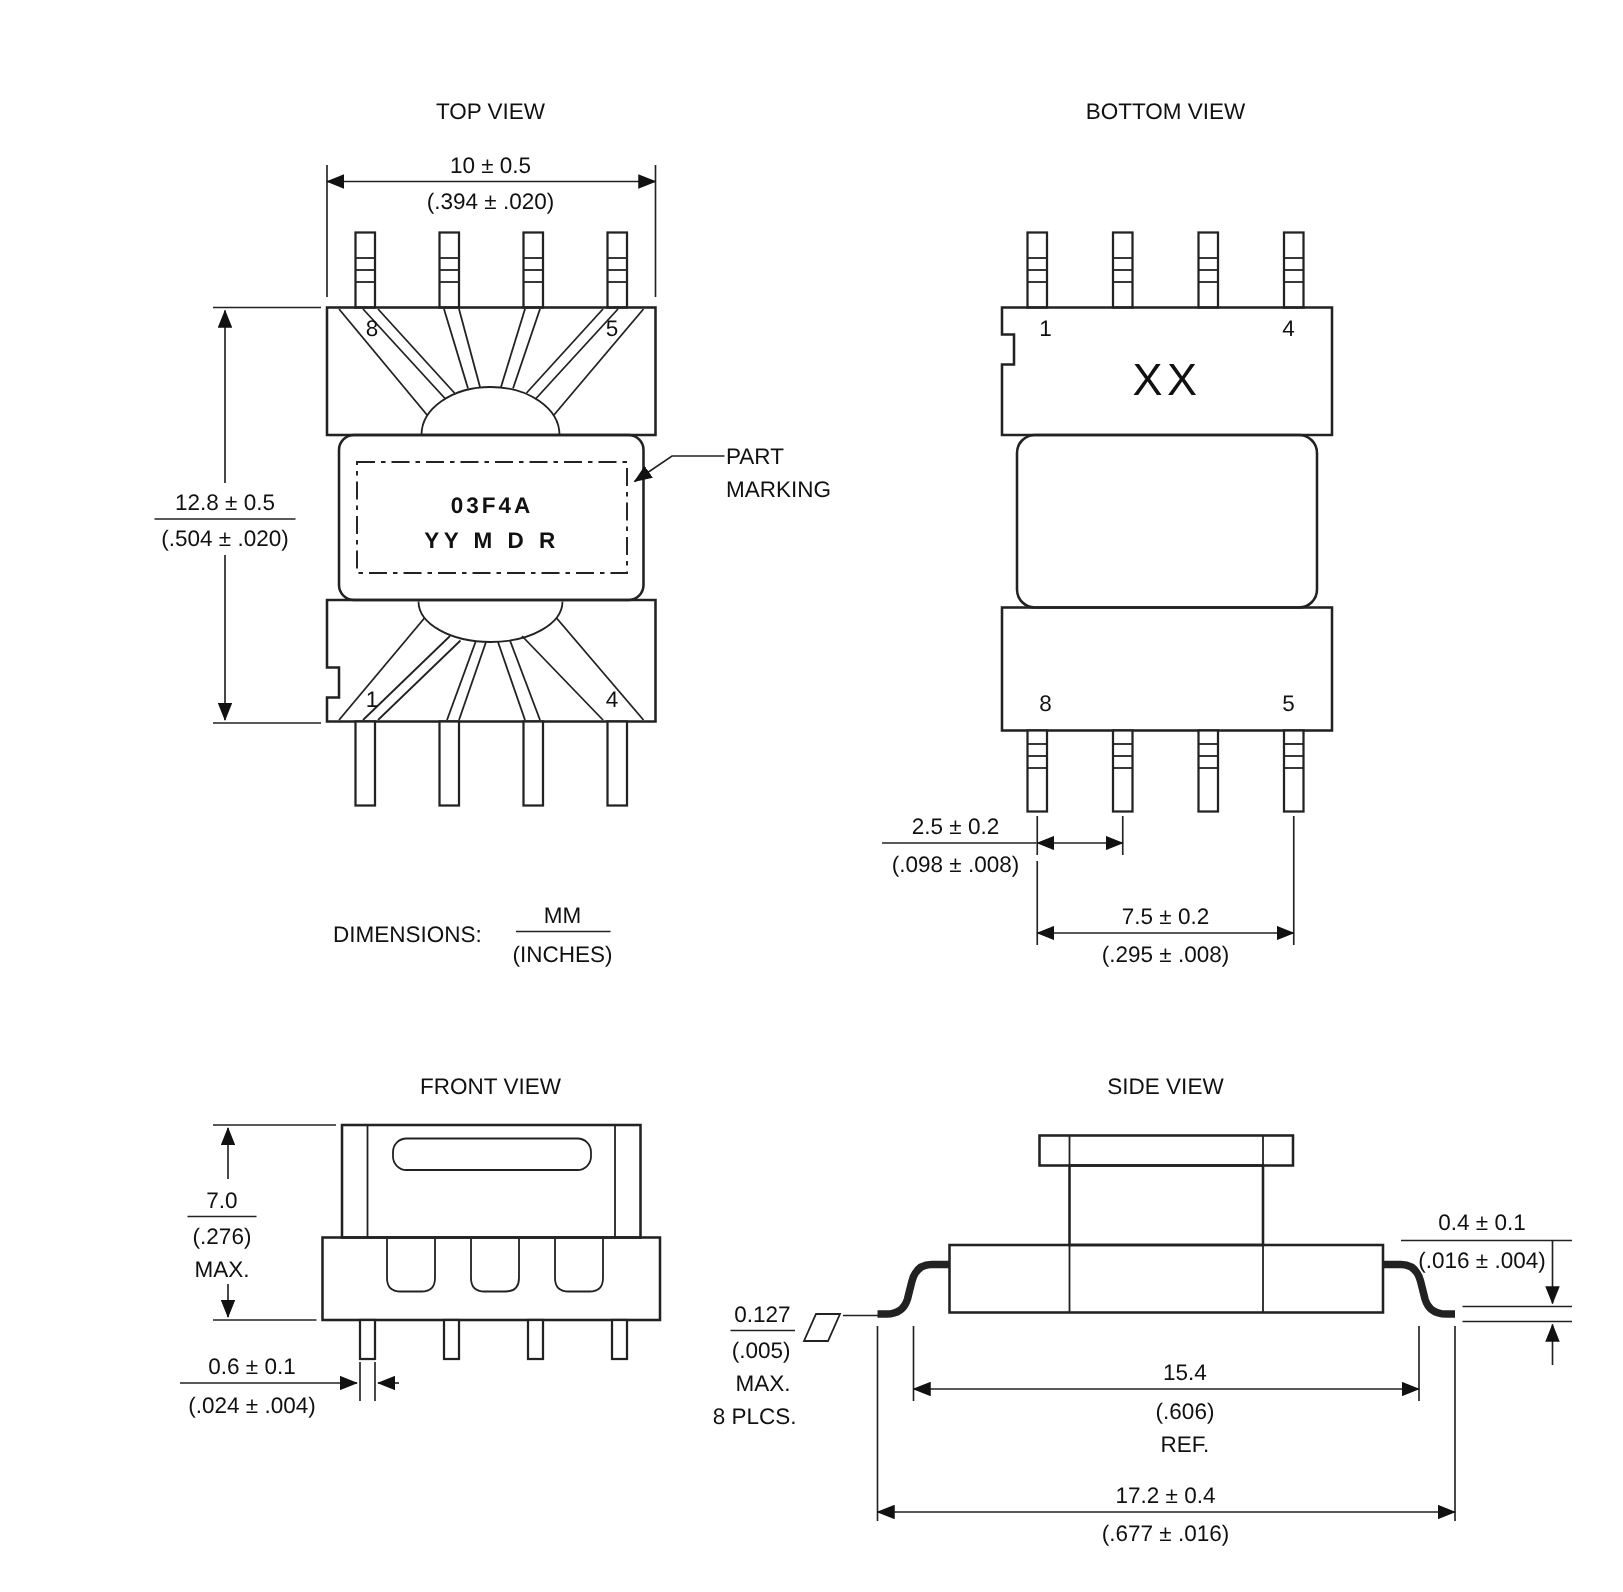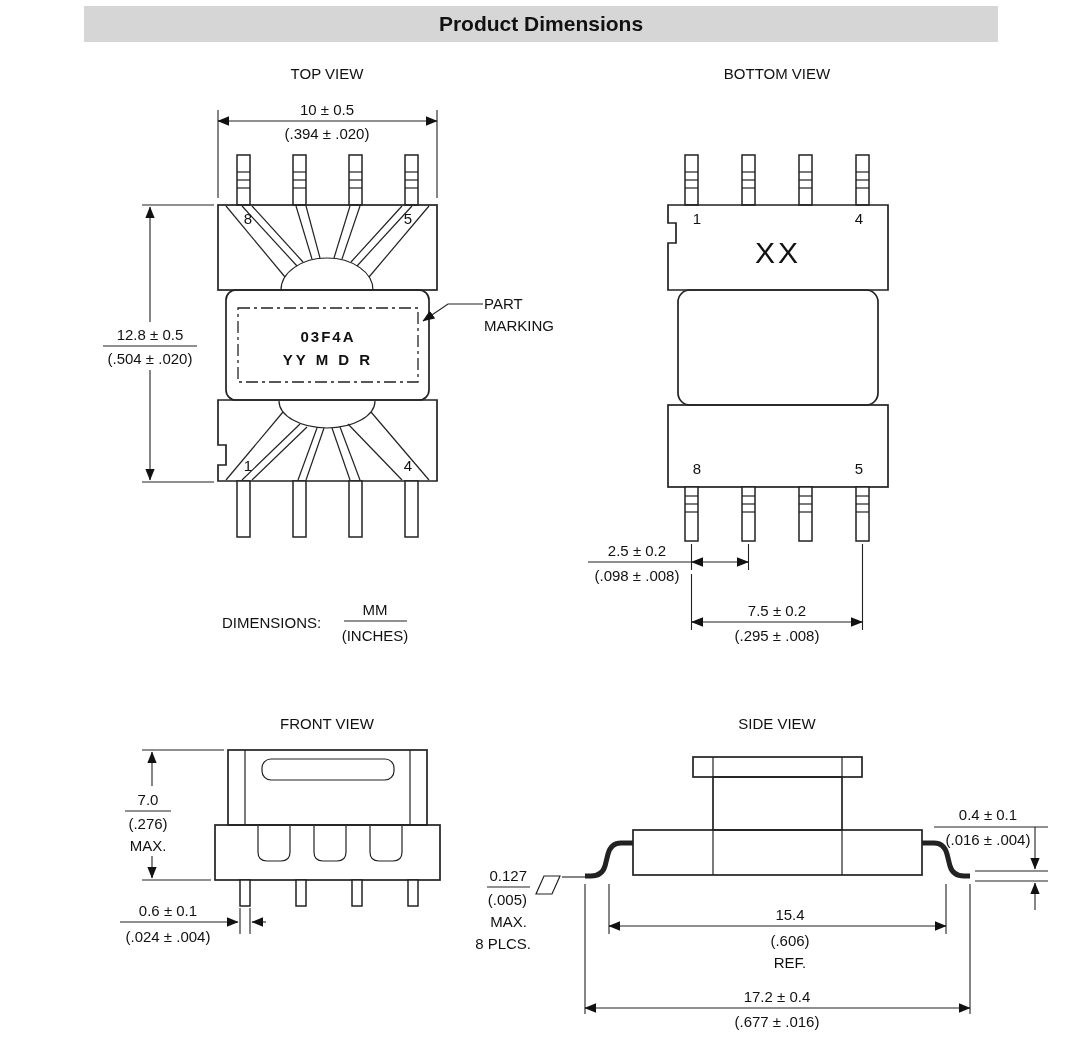--- a/index.html
+++ b/index.html
@@ -18,23 +18,20 @@
   .dashdot{fill:none;stroke:#222;stroke-width:1.3;stroke-dasharray:12 4 3 4;}
   .mark{font-weight:bold;letter-spacing:2px;}
   .mark2{font-weight:bold;letter-spacing:3px;}
   .big{font-size:30px;letter-spacing:3px;}
 </style>
 </head>
 <body>
 
 <div class="page">
 
-  <div class="title-bar">
-    <span>Product Dimensions</span>
-  </div>
 
   <svg width="1082" height="1061" viewBox="0 0 1082 1061">
     <defs>
       <marker id="arr" viewBox="0 0 10 8" refX="9.5" refY="4" markerWidth="11" markerHeight="9" orient="auto-start-reverse">
         <path d="M0,0 L10,4 L0,8 Z" fill="#111"></path>
       </marker>
     </defs>
 
     <g>
       <text x="327" y="79" text-anchor="middle">TOP VIEW</text>

